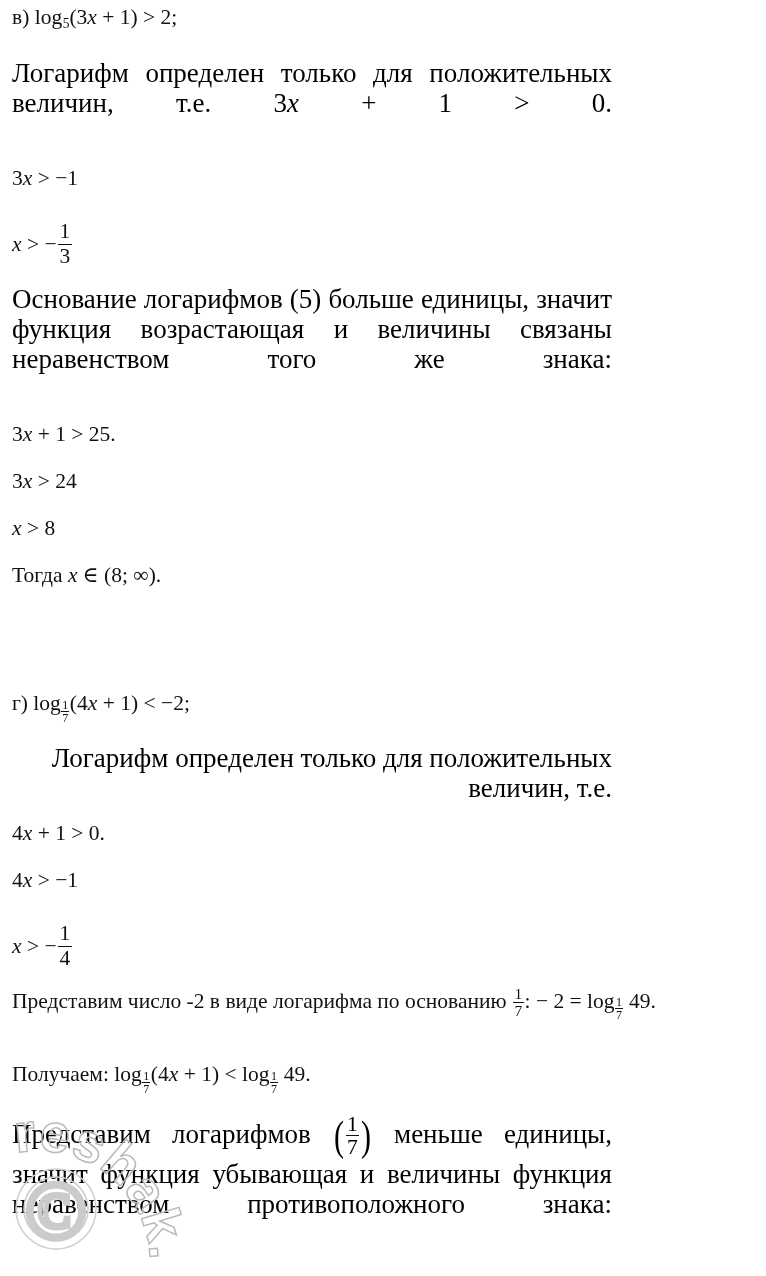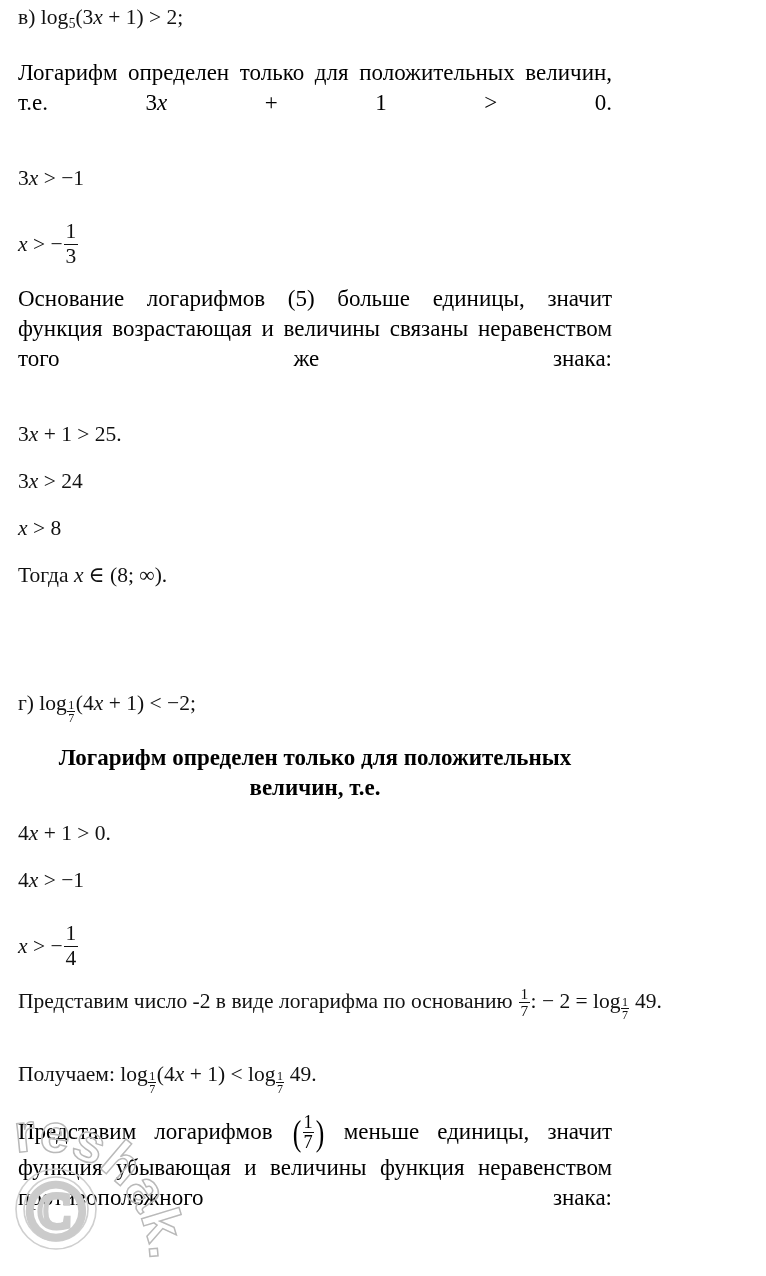--- a/index.html
+++ b/index.html
@@ -15,39 +15,39 @@
     overflow: hidden;
     font-family: "Liberation Serif", "DejaVu Serif", serif;
     color: #000000;
   }
 
   #page {
     position: relative;
     width: 614px;
     height: 1276px;
     box-sizing: border-box;
-    padding: 4px 2px 0 18px;
+    padding: 4px 2px 0 12px;
   }
 
   .line {
     font-size: 21.5px;
     line-height: 26px;
     margin: 0 0 21px 0;
     color: #111111;
     white-space: nowrap;
   }
 
   .para {
-    font-size: 23px;
+    font-size: 27px;
     line-height: 30px;
     margin: 0 0 17px 0;
     text-align: justify;
     text-justify: inter-word;
   }
-  .para.nojust { text-align: center; font-weight: bold; }
+  .para.nojust { text-align: right; }
 
   
   .para::after {
     content: "";
     display: inline-block;
     width: 100%;
   }
   .para.nojust::after { display: none; }
 
   .tall { line-height: 64px; margin-bottom: 8px; }

